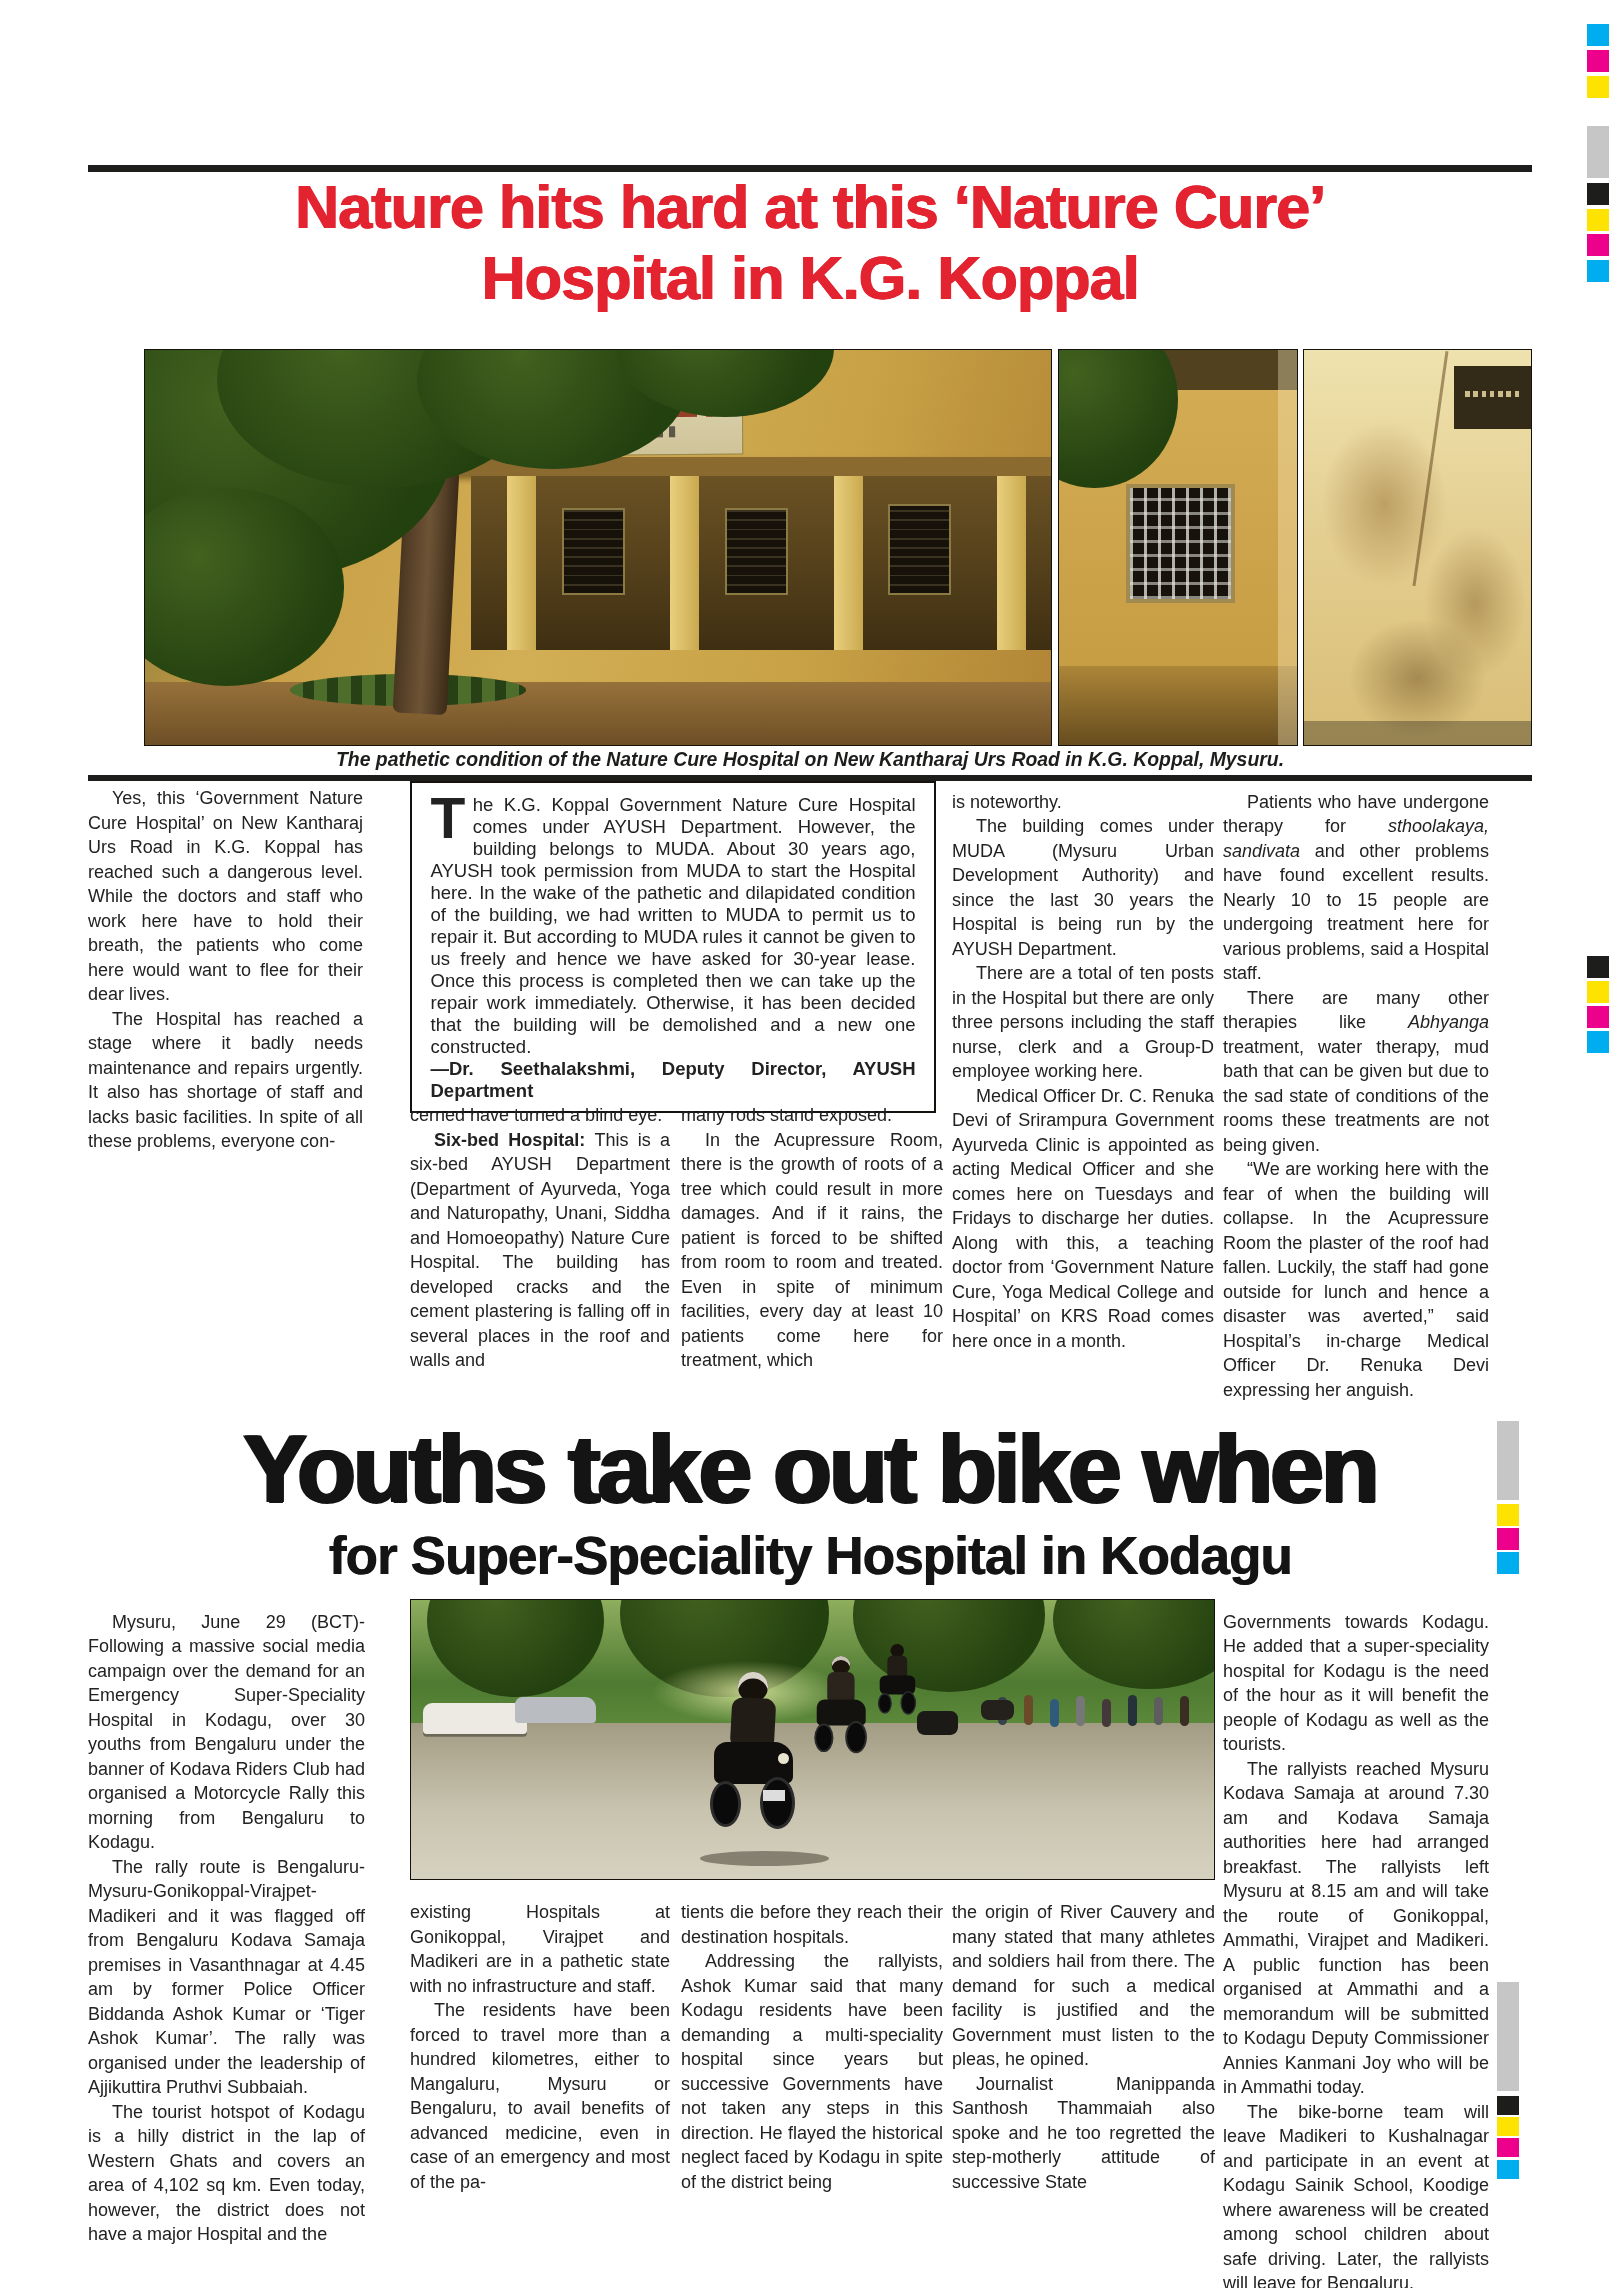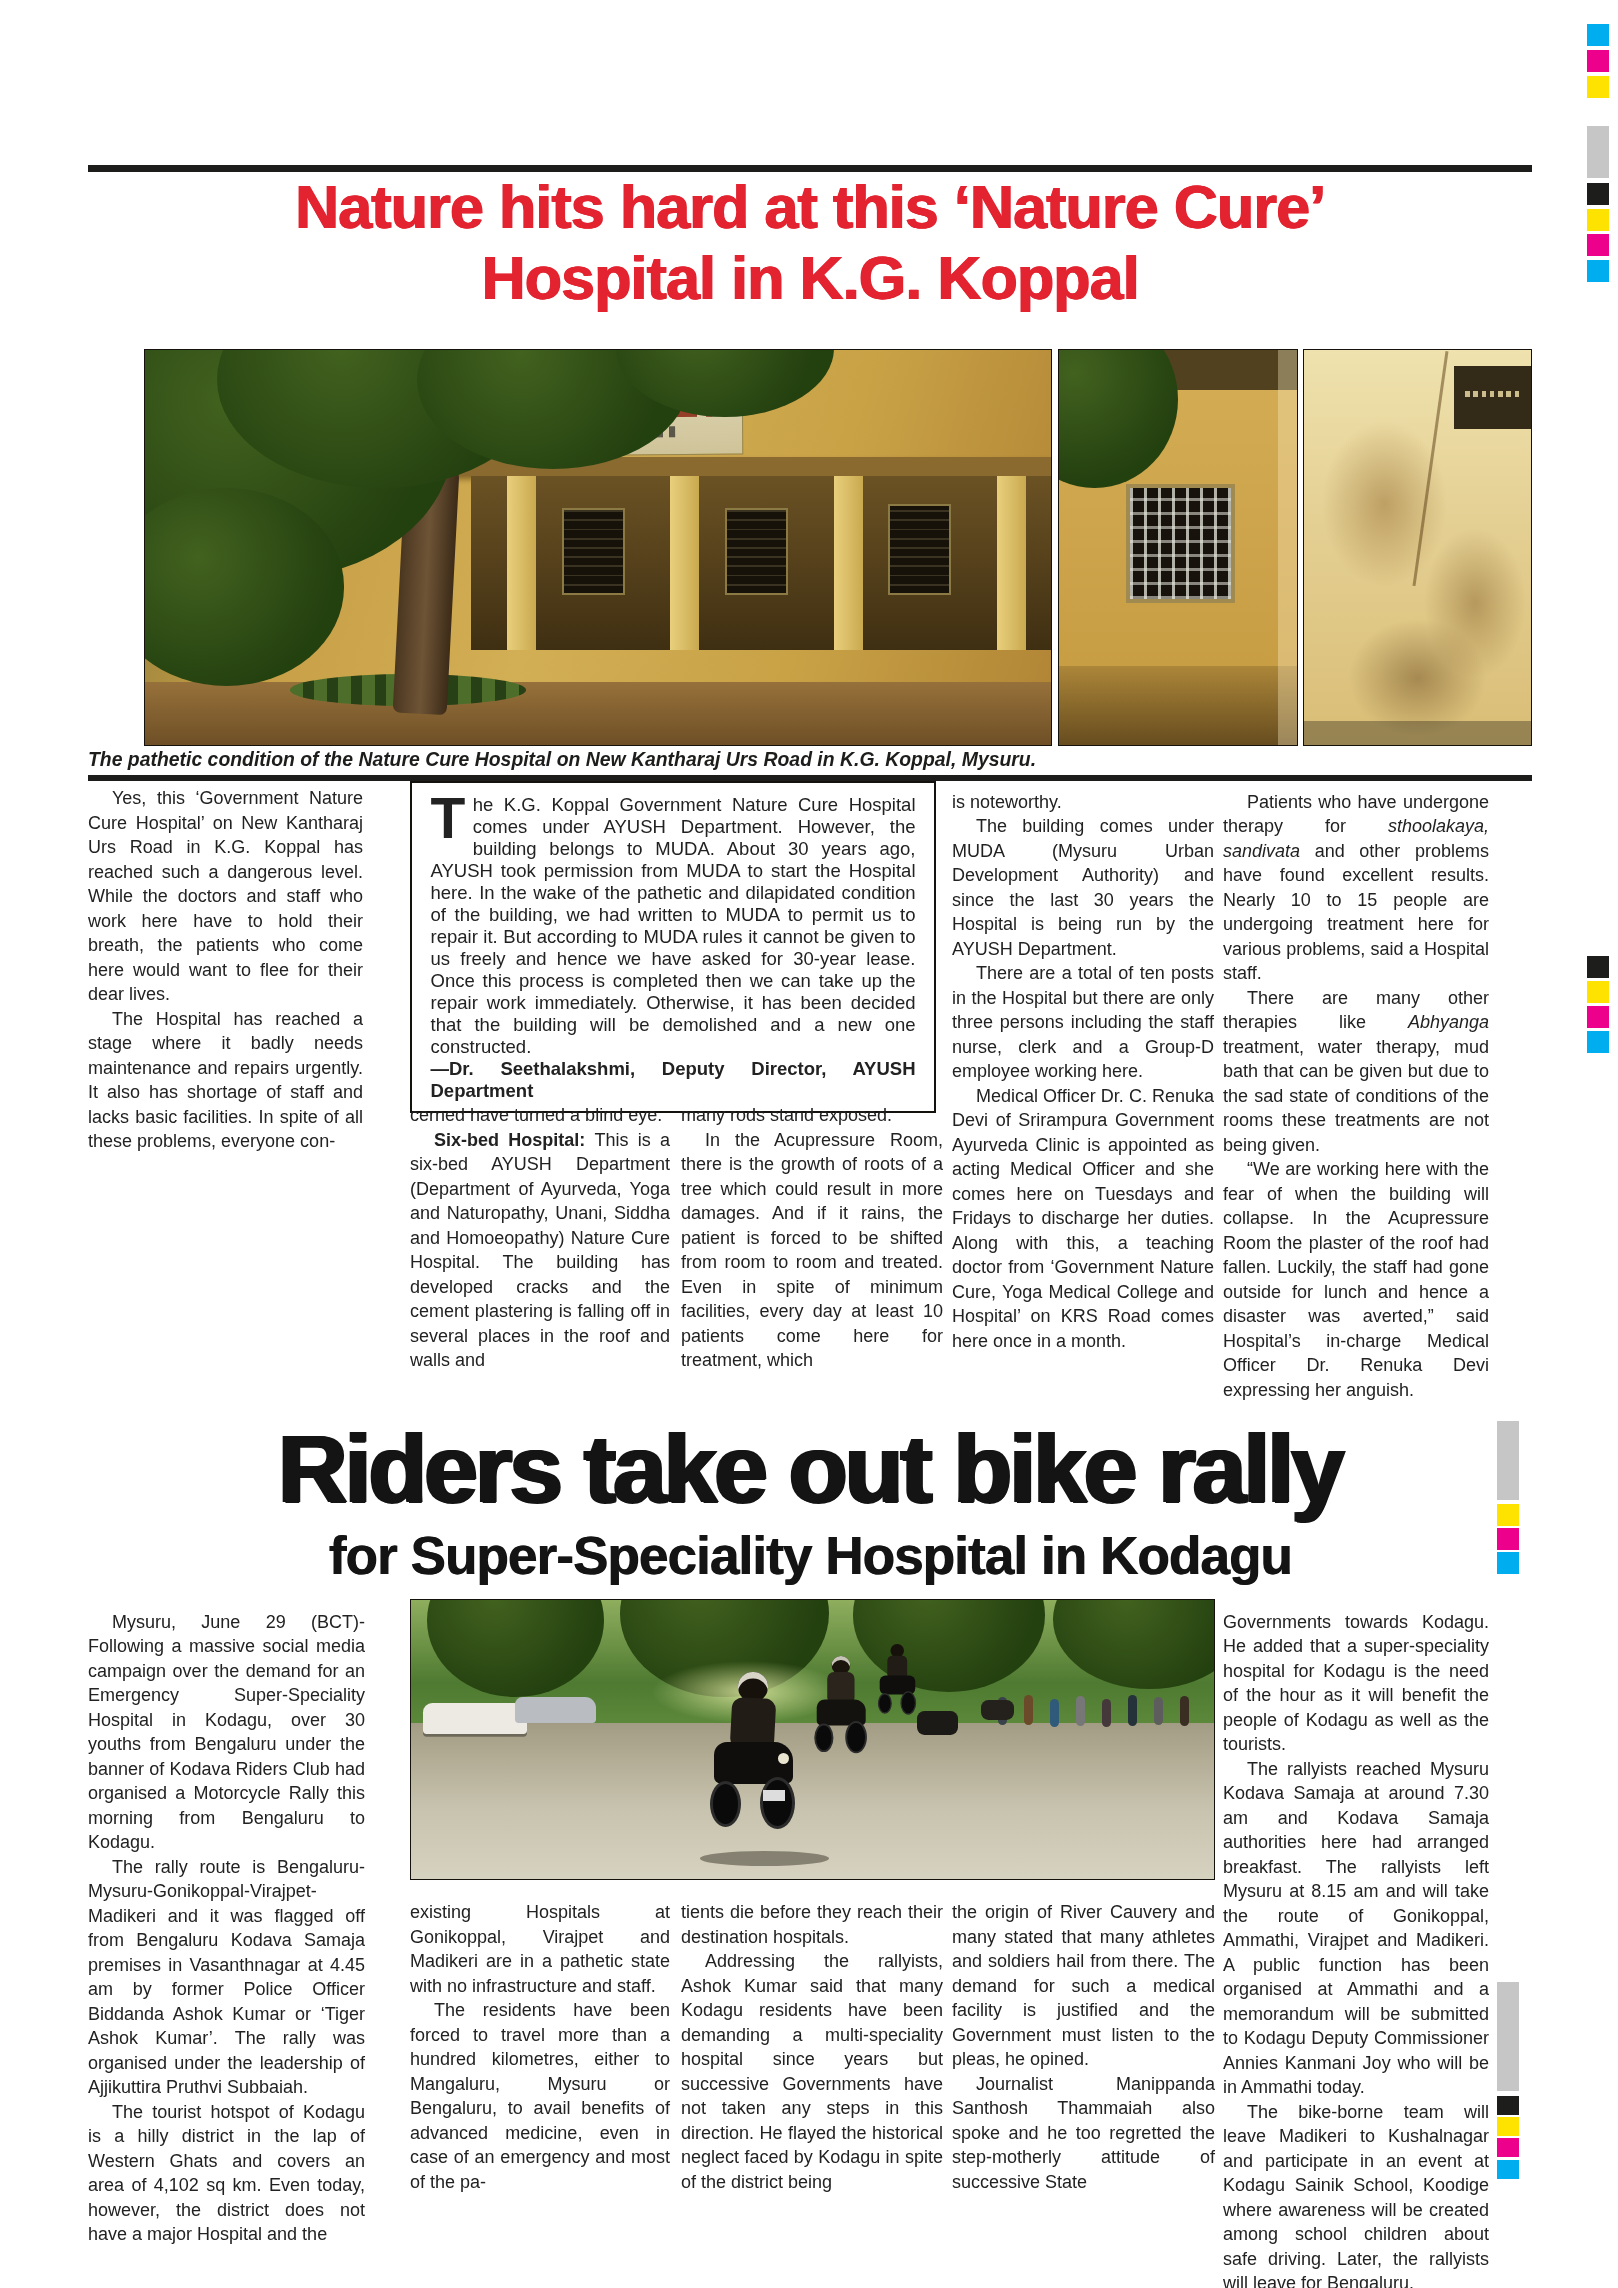--- a/index.html
+++ b/index.html
@@ -19,21 +19,21 @@
   .hl1{position:absolute;left:88px;top:172px;width:1444px;margin:0;text-align:center;
        font-size:61px;line-height:71px;font-weight:bold;letter-spacing:-0.9px;color:var(--red);
        text-shadow:0.9px 0 currentColor,-0.5px 0 currentColor}
 
   
   .photo{position:absolute;overflow:hidden;border:1.8px solid #15120e}
   #photo-main{left:144px;top:349px;width:908px;height:397px;background:linear-gradient(105deg,#8a7a3a 0%,#c79e45 18%,#d2ae55 45%,#c9a246 72%,#b08435 100%)}
   #photo-side{left:1058px;top:349px;width:240px;height:397px;background:linear-gradient(180deg,#d4ad54,#c59a41)}
   #photo-wall{left:1303px;top:349px;width:229px;height:397px;background:linear-gradient(180deg,#efe2ae 0%,#e4cf92 45%,#d9bd76 100%)}
   .f{position:absolute;border-radius:50%;background:radial-gradient(circle at 38% 35%,#42621f 0%,#23400f 72%)}
-  .caption{position:absolute;left:88px;top:748px;width:1444px;text-align:left;font-size:19.4px;font-weight:bold;font-style:italic}
+  .caption{position:absolute;left:88px;top:748px;width:1444px;text-align:center;font-size:19.4px;font-weight:bold;font-style:italic}
   .cap-rule{position:absolute;left:88px;top:775px;width:1444px;height:5.5px;background:#1d1d1b}
 
   
   .art{position:absolute;left:88px;width:1444px}
   #art1{top:786px;height:646px}
   #art2{top:1608px;height:681px}
   .col{position:absolute;font-size:18px;line-height:24.5px;text-align:justify;color:#222}
   .col p{margin:0;text-indent:24px}
   .col p.ni{text-indent:0}
   .col b{font-weight:bold}
@@ -148,21 +148,21 @@
         <p>There are a total of ten posts in the Hospital but there are only three persons including the staff nurse, clerk and a Group-D employee working here.</p>
         <p>Medical Officer Dr. C. Renuka Devi of Srirampura Government Ayurveda Clinic is appointed as acting Medical Officer and she comes here on Tuesdays and Fridays to discharge her duties. Along with this, a teaching doctor from ‘Government Nature Cure, Yoga Medical College and Hospital’ on KRS Road comes here once in a month.</p>
       </div>
     <div class="col" id="a1c5">
         <p>Patients who have undergone therapy for <i>sthoolakaya, sandivata</i> and other problems have found excellent results. Nearly 10 to 15 people are undergoing treatment here for various problems, said a Hospital staff.</p>
         <p>There are many other therapies like <i>Abhyanga</i> treatment, water therapy, mud bath that can be given but due to the sad state of conditions of the rooms these treatments are not being given.</p>
         <p>“We are working here with the fear of when the building will collapse. In the Acupressure Room the plaster of the roof had fallen. Luckily, the staff had gone outside for lunch and hence a disaster was averted,” said Hospital’s in-charge Medical Officer Dr. Renuka Devi expressing her anguish.</p>
       </div>
   </section>
 
-  <h1 class="hl2">Riders take out bike rally</h1>
+  <h1 class="hl2">Youths take out bike when</h1>
   <h2 class="hl2sub">for Super-Speciality Hospital in Kodagu</h2>
 
   <section class="art" id="art2">
     <div class="col" id="a2c1">
         <p>Mysuru, June 29 (BCT)- Following a massive social media campaign over the demand for an Emergency Super-Speciality Hospital in Kodagu, over 30 youths from Bengaluru under the banner of Kodava Riders Club had organised a Motorcycle Rally this morning from Bengaluru to Kodagu.</p>
         <p>The rally route is Bengaluru-Mysuru-Gonikoppal-Virajpet-Madikeri and it was flagged off from Bengaluru Kodava Samaja premises in Vasanthnagar at 4.45 am by former Police Officer Biddanda Ashok Kumar or ‘Tiger Ashok Kumar’. The rally was organised under the leadership of Ajjikuttira Pruthvi Subbaiah.</p>
         <p>The tourist hotspot of Kodagu is a hilly district in the lap of Western Ghats and covers an area of 4,102 sq km. Even today, however, the district does not have a major Hospital and the</p>
       </div>
 
     <div class="photo" id="photo-bike">

